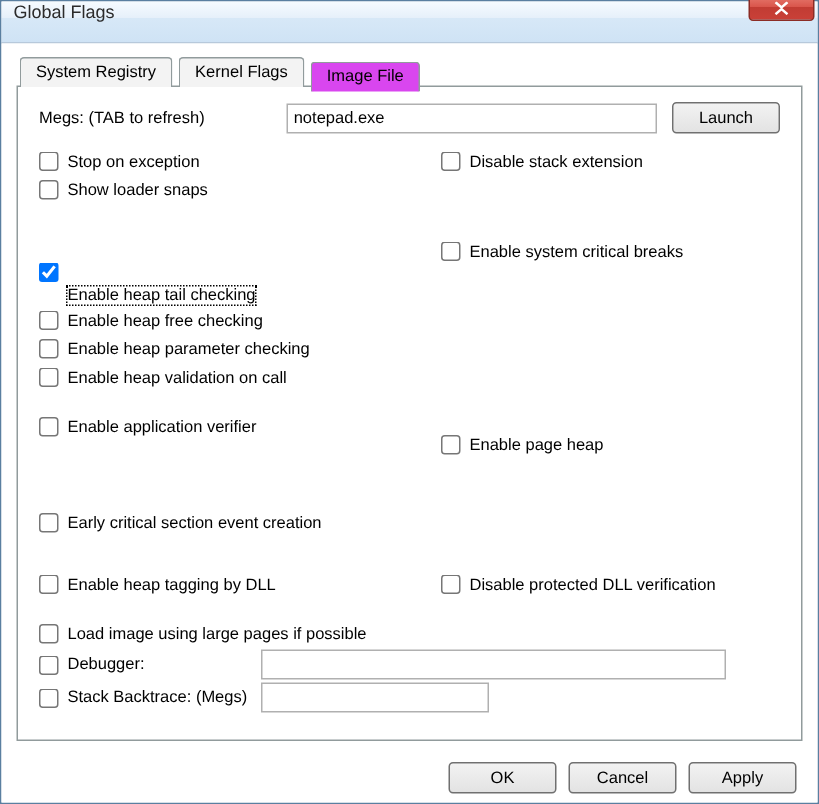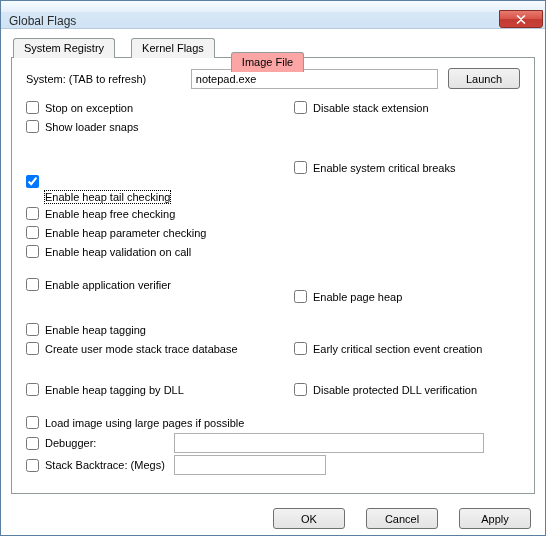--- a/index.html
+++ b/index.html
@@ -12,21 +12,21 @@
   .window {
     width: 546px; height: 536px;
     background: #fff;
     border: 1px solid #5a7fa0;
     display: flex; flex-direction: column;
     box-shadow: 0 0 8px rgba(0,0,0,0.3);
   }
   .titlebar {
     height: 28px;
     background: linear-gradient(to bottom, #f6fbff 0%, #e6f0fa 40%, #d7e8f7 41%, #cfe3f5 100%);
-    display: flex; align-items: flex-end;
+    display: flex; align-items: flex-start;
     padding: 0 2px 0 8px;
     border-bottom: 1px solid #b7c9db;
   }
   .titlebar .title {
     flex: 1;
     color: #2b2b2b;
     font-size: 12px;
   }
   .close-btn {
     width: 44px; height: 18px;
@@ -48,31 +48,31 @@
     display: flex;
     padding-left: 2px;
     position: relative;
     z-index: 2;
   }
   .tab {
     padding: 3px 10px 3px 10px;
     border: 1px solid #919b9c;
     border-bottom: none;
     background: #f3f3f3;
-    margin-right: 16px;
+    margin-right: 4px;
     border-radius: 3px 3px 0 0;
     font-size: 11px;
     cursor: pointer;
     position: relative;
     top: 1px;
     color: #000;
   }
   .tab.active {
-    background: #fca5a5;
-    top: 15px;
+    background: #d946ef;
+    top: 4px;
     padding-bottom: 4px;
     z-index: 3;
   }
   .tabpanel {
     flex: 1;
     border: 1px solid #919b9c;
     background: #fff;
     padding: 10px 14px 10px 14px;
     position: relative;
     z-index: 1;
@@ -123,21 +123,21 @@
     margin-top: 32px;
   }
   .sp4 { height: 4px; }
   .sp12 { height: 12px; }
   .sp20 { height: 20px; }
   .dbg-row { display: flex; align-items: center; margin: 2px 0; }
   .dbg-row .chk { flex: 0 0 148px; margin: 0; }
   .dbg-row .textbox { flex: 0 0 310px; }
   .btnbar {
     display: flex; justify-content: flex-end;
-    gap: 21px;
+    gap: 8px;
     margin-top: 14px;
     padding-right: 4px;
   }
 </style>
 </head>
 <body>
 
 <div class="window">
 
   <div class="titlebar">
@@ -153,21 +153,21 @@
 
     <div class="tabstrip">
       <div class="tab">System Registry</div>
       <div class="tab">Kernel Flags</div>
       <div class="tab active">Image File</div>
     </div>
 
     <div class="tabpanel">
 
       <div class="row image-row">
-        <span class="lbl">System: (TAB to refresh)</span>
+        <span class="lbl">Megs: (TAB to refresh)</span>
         <input class="textbox image-input" value="notepad.exe" style="">
         <span style="width:10px"></span>
         <button class="btn">Launch</button>
       </div>
 
       <div class="cols">
         <div class="col-l">
           <label class="chk">
             <input type="checkbox" style="">
             <span class="lbl">Stop on exception</span>
@@ -229,30 +229,20 @@
           <label class="chk">
             <input type="checkbox" style="">
             <span class="lbl">Enable page heap</span>
           </label>
         </div>
       </div>
 
       <div class="sp12"></div>
 
       <div class="cols">
-        <div class="col-l">
-          <label class="chk">
-            <input type="checkbox" style="">
-            <span class="lbl">Enable heap tagging</span>
-          </label>
-          <label class="chk">
-            <input type="checkbox" style="">
-            <span class="lbl">Create user mode stack trace database</span>
-          </label>
-        </div>
         <div class="col-r">
           <div style="height:19px"></div>
           <label class="chk">
             <input type="checkbox" style="">
             <span class="lbl">Early critical section event creation</span>
           </label>
         </div>
       </div>
 
       <div class="sp20"></div>

